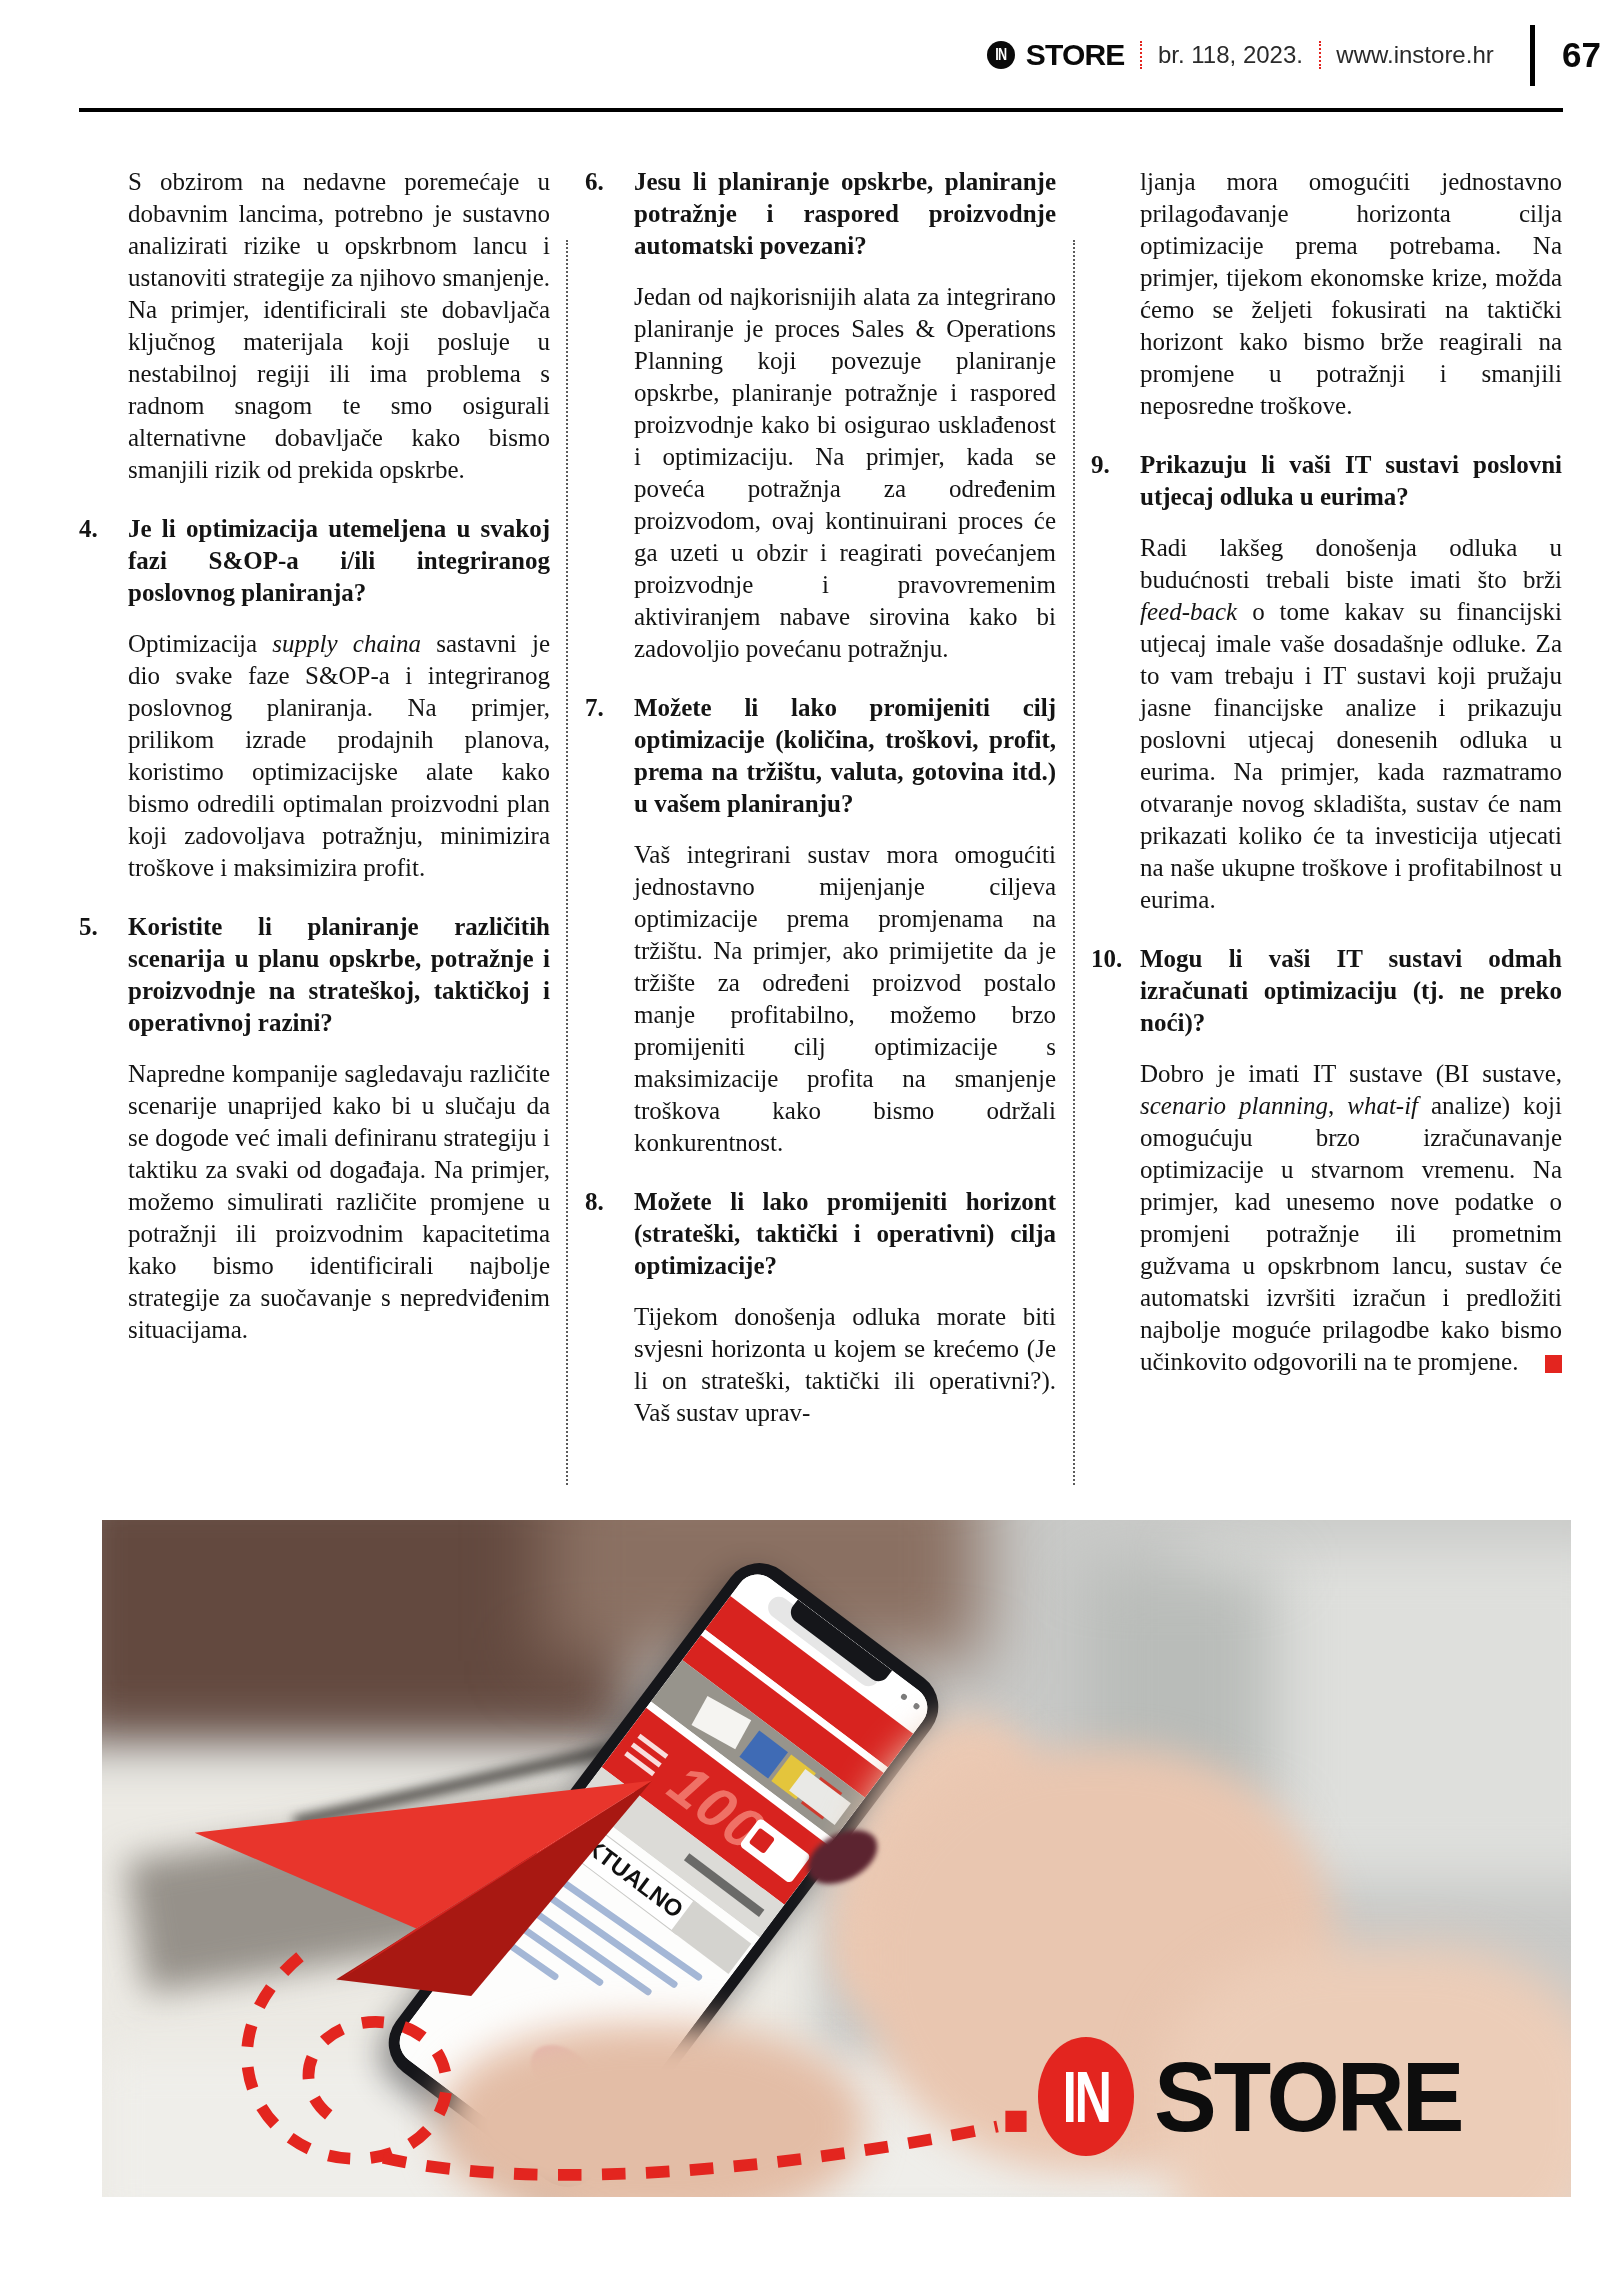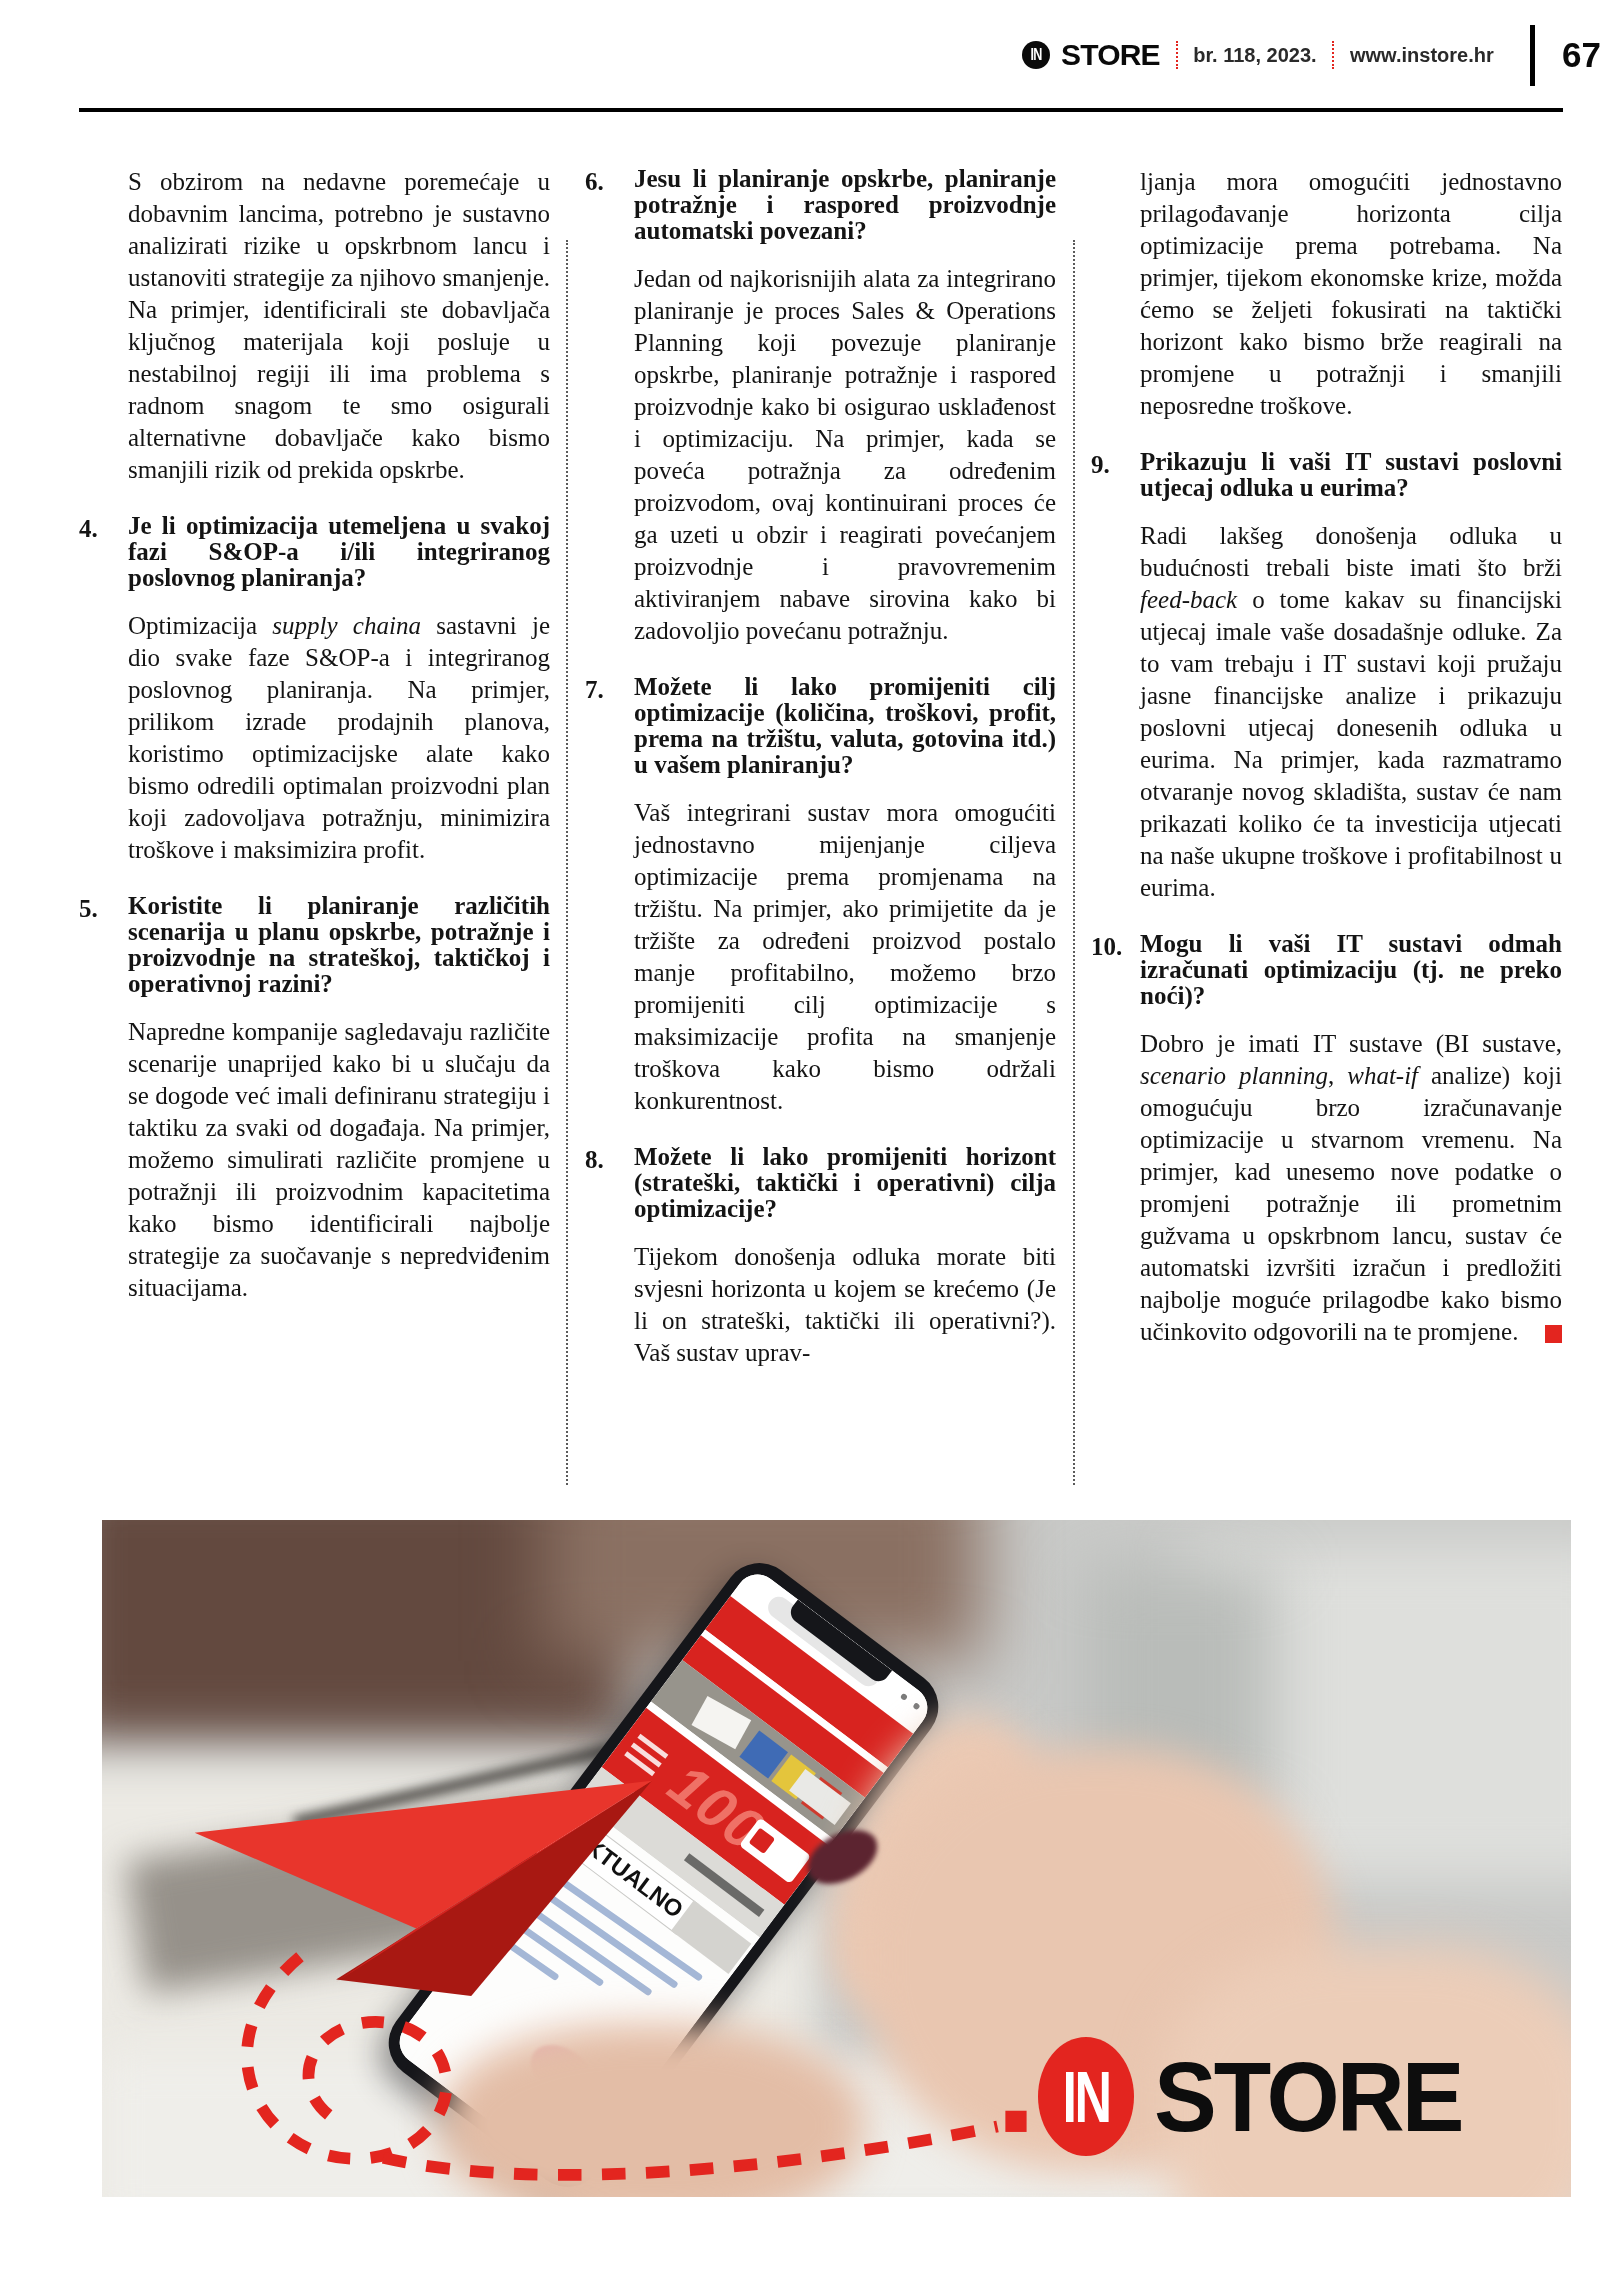--- a/index.html
+++ b/index.html
@@ -13,40 +13,40 @@
     display:flex; align-items:center; gap:15.7px;
     font-family:"Liberation Sans", sans-serif;
   }
   .hdr-circle {
     width:28px; height:28px; border-radius:50%; background:#0a0a0a;
     display:flex; align-items:center; justify-content:center; flex:0 0 auto;
   }
   .hdr-circle span{ color:#fff; font-weight:bold; font-size:12.6px; letter-spacing:-0.8px; transform:scaleY(1.35); }
   .hdr-brand { font-size:30px; font-weight:bold; letter-spacing:-0.8px; color:#0a0a0a; margin-left:-4.7px; }
   .hdr-sep { width:0; height:28px; border-left:2.4px dotted #e3251f; }
-  .hdr-issue, .hdr-url { font-size:20px; color:#2a2a2a;font-weight:bold; }
+  .hdr-issue, .hdr-url { font-size:24px; color:#2a2a2a; }
   .page-bar { width:5.5px; height:61px; background:#000; margin-left:20.4px; }
   .page-no { font-size:35px; font-weight:bold; color:#0a0a0a; min-width:50px; text-align:right; }
   
   .rule { position:absolute; left:79px; right:60px; top:108px; height:3.9px; background:#000; }
   
   .cols { position:absolute; left:79px; top:134px; width:1484px; display:flex; gap:35px; }
   .col { width:471px;margin-top:32px; }
   .vdiv { position:absolute; top:240px; height:1245px; border-left:2.4px dotted #5a5a5a; }
   .vdiv.v1 { left:566px; }
   .vdiv.v2 { left:1073px; }
   .para {
     text-align:justify; font-size:25px; line-height:32px;
     margin:0 0 20.4px 49px; position:relative;
   }
   .block { position:relative; margin-top:27px; }
   .block.first { margin-top:0; }
   .item-num { position:absolute; left:0; top:0; font-weight:bold; font-size:25px; line-height:32px; }
   .item-heading {
-    margin:0 0 19px 49px; font-weight:bold; font-size:25px; line-height:26px;
+    margin:0 0 19px 49px; font-weight:bold; font-size:25px; line-height:32px;
     text-align:justify;
   }
   .end-square { position:absolute; right:0; bottom:5.5px; width:17.3px; height:17.3px; background:#e3251f; }
   
   .ad {
     position:absolute; left:102px; top:1520px; width:1469px; height:677px;
     background:#c9cac8; overflow:hidden;
   }
   .ad-photo { position:absolute; inset:0; z-index:1; }
   .blob { position:absolute; }

